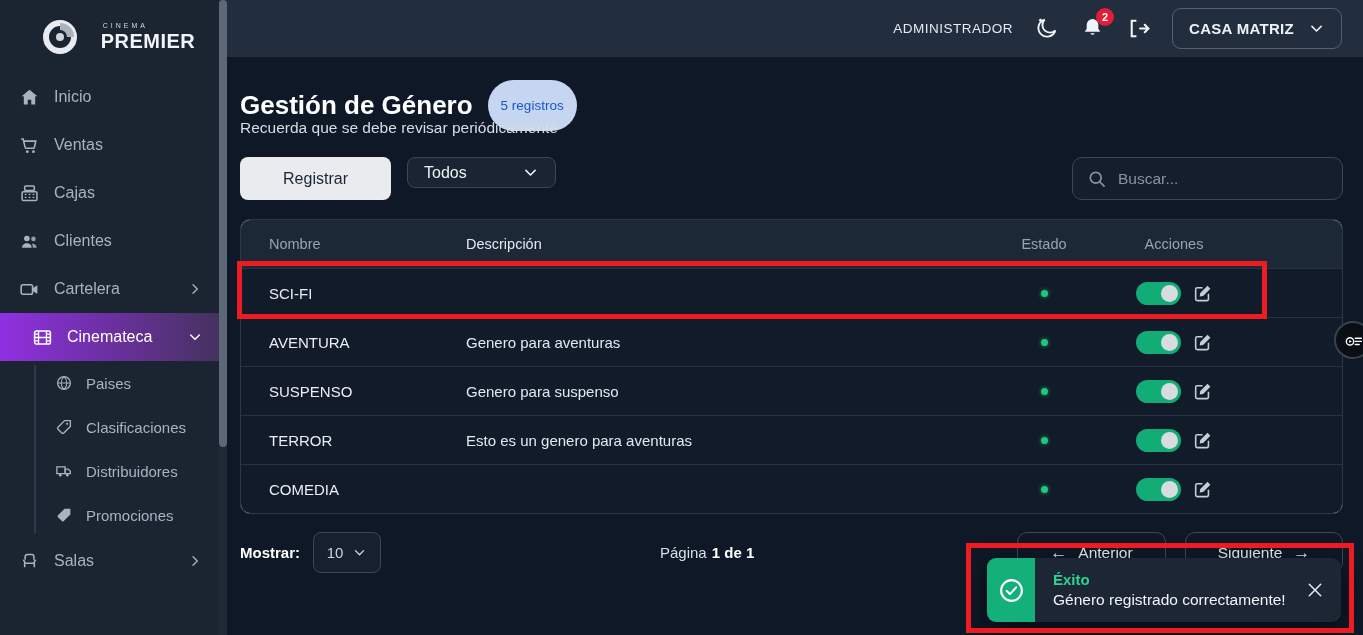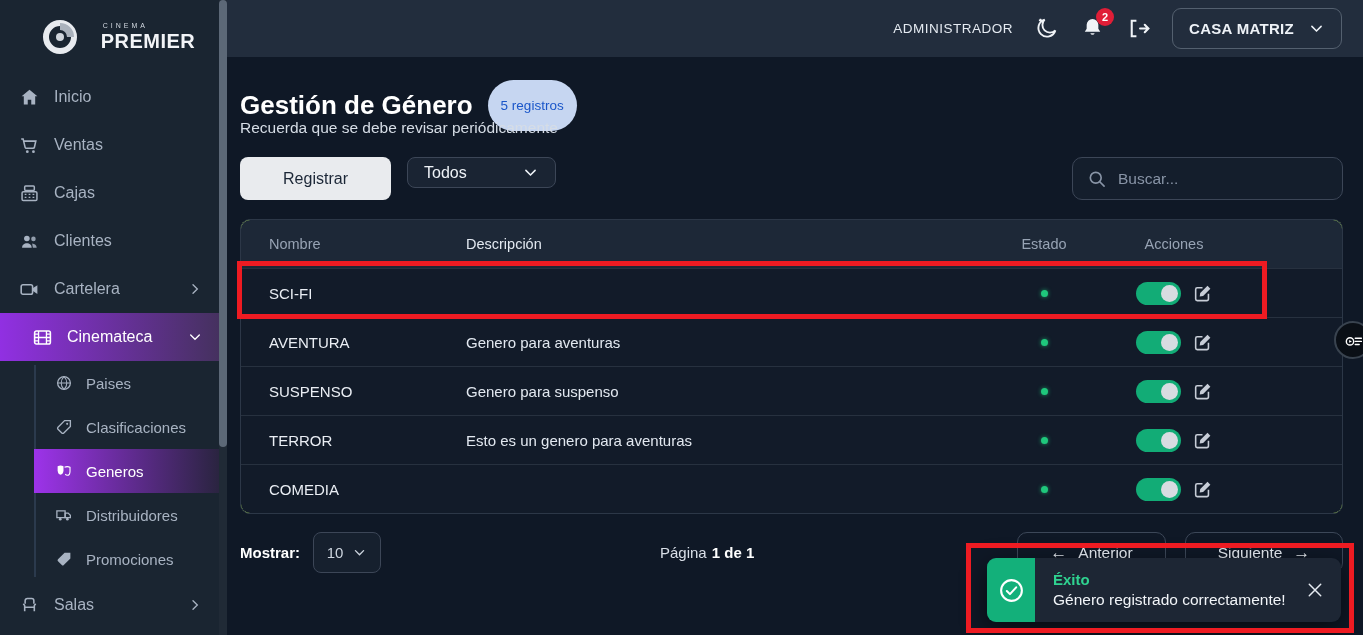--- a/index.html
+++ b/index.html
@@ -190,29 +190,20 @@
       <span>Paises</span>
     </div>
     <div class="sub-item">
       <span class="ic">
         <svg viewBox="0 0 24 24" width="18" height="18">
             <path d="M12.8 3.5H20.5V11.2L11.7 20a1.8 1.8 0 0 1-2.6 0l-5.1-5.1a1.8 1.8 0 0 1 0-2.6z" fill="none" stroke="currentColor" stroke-width="1.8"></path>
             <circle cx="16.2" cy="7.8" r="1.4" fill="currentColor"></circle>
           </svg>
       </span>
       <span>Clasificaciones</span>
-    </div>
-    <div class="sub-item active-sub">
-      <span class="ic">
-        <svg viewBox="0 0 24 24" width="18" height="18">
-            <path d="M12.7 7c2.4-1.1 4.9-1.1 7.3 0v5.2c0 3.2-1.6 5.5-3.65 5.5-1 0-1.9-.55-2.6-1.5" fill="none" stroke="currentColor" stroke-width="1.5"></path>
-            <path d="M3.5 5.5c2.6-1.2 5.2-1.2 7.8 0v5.6c0 3.4-1.7 5.9-3.9 5.9s-3.9-2.5-3.9-5.9z" fill="currentColor"></path>
-          </svg>
-      </span>
-      <span>Generos</span>
     </div>
     <div class="sub-item">
       <span class="ic">
         <svg viewBox="0 0 24 24" width="18" height="18">
             <path d="M2.5 6.5h11v9h-11z" fill="none" stroke="currentColor" stroke-width="1.7"></path>
             <path d="M13.5 9.5h4l3 3v3h-7z" fill="none" stroke="currentColor" stroke-width="1.7"></path>
             <circle cx="7" cy="17.5" r="1.8" fill="currentColor"></circle>
             <circle cx="16.5" cy="17.5" r="1.8" fill="currentColor"></circle>
           </svg>
       </span>

